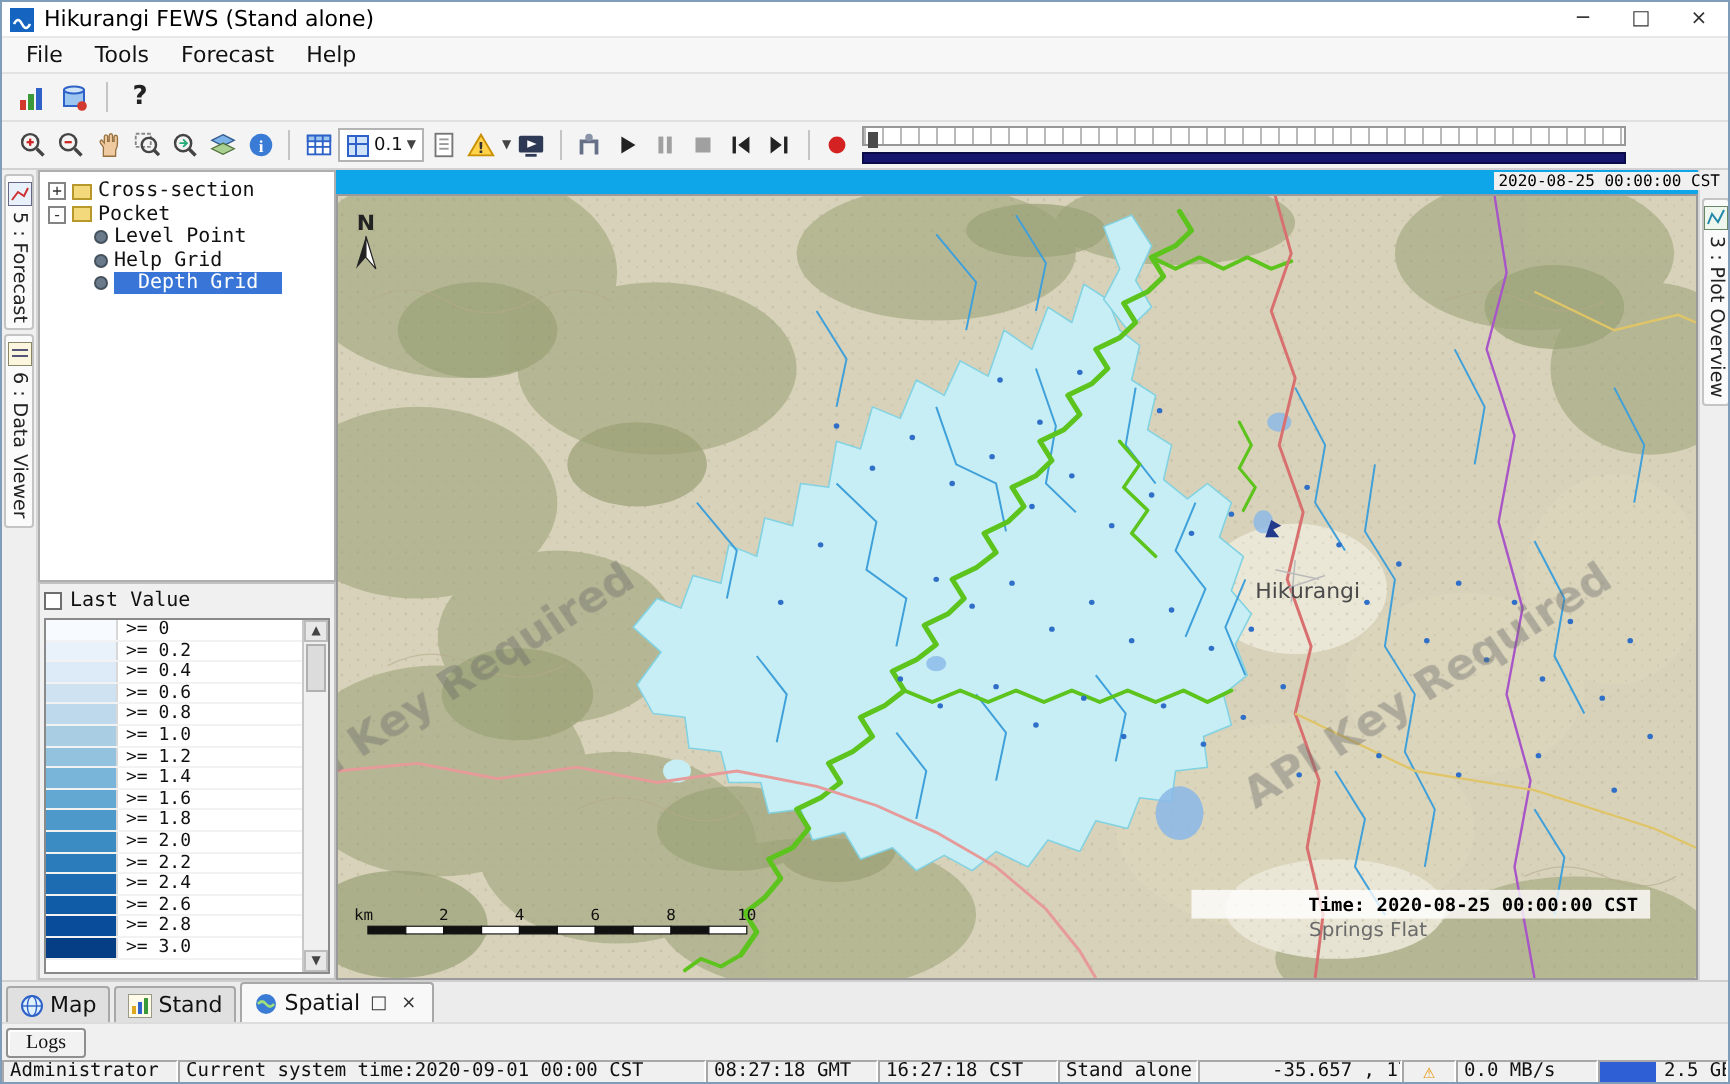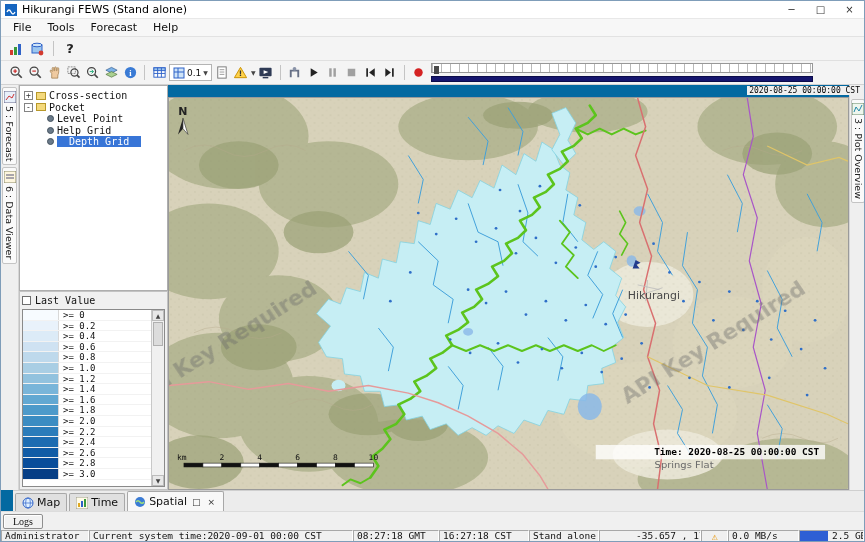--- a/index.html
+++ b/index.html
@@ -1,18 +1,18 @@
 <!DOCTYPE html>
 <html><head>
 <meta charset="utf-8">
 <style>
   * { box-sizing: border-box; margin: 0; padding: 0; }
   html,body { background:#9a9a9a; }
   body { font-family:"DejaVu Sans", sans-serif; }
-  .app { position:relative; width:865px; height:542px; background:#0369a1;
+  .app { position:relative; width:865px; height:542px; background:#0ea5e9;
          border:1px solid #7f9db9; overflow:hidden; font-size:11px; color:#111; }
 
   
   .titlebar{position:absolute;top:0;left:0;right:0;height:18px;background:#fff;
             display:flex;align-items:center;padding-left:4px;border-bottom:1px solid #e8e8e8;}
   .app-icon{width:12px;height:12px;margin-right:5px;flex:none;}
   .title-text{font-size:11px;color:#000;}
   .win-controls{margin-left:auto;display:flex;height:100%;}
   .win-btn{width:29px;display:flex;align-items:center;justify-content:center;font-size:10px;color:#333;}
 
@@ -76,21 +76,21 @@
   .scroll-btn{position:absolute;left:0;width:12px;height:11px;font-size:6px;display:flex;align-items:center;
               justify-content:center;background:#e8e8e8;border:1px solid #bcbcbc;color:#444;}
   .scroll-btn.up{top:0;} .scroll-btn.down{bottom:0;}
   .scroll-thumb{position:absolute;top:12px;left:1px;width:10px;height:24px;background:#dcdcdc;border:1px solid #b0b0b0;}
 
   
   .map{position:absolute;left:167px;top:96px;width:681px;height:393px;border:1px solid #9a9a9a;background:#d8d2ba;}
   .map svg{width:100%;height:100%;display:block;}
 
   
-  .bottom-tabs{position:absolute;top:489px;left:12px;right:0;height:21px;background:#ececec;
+  .bottom-tabs{position:absolute;top:489px;left:0;right:0;height:21px;background:#ececec;
                border-top:1px solid #cfcfcf;display:flex;align-items:flex-end;padding-left:2px;gap:2px;}
   .btab{display:flex;align-items:center;gap:3px;height:18px;padding:0 6px;border:1px solid #a8a8a8;
         border-bottom:none;background:#e0e0e0;font-size:11px;border-radius:2px 2px 0 0;}
   .btab.active{background:#f8f8f8;height:20px;}
   .mini{width:12px;height:12px;flex:none;}
   .tab-winbtn{font-size:9px;color:#333;padding:0 2px;}
 
   .logs-row{position:absolute;top:510px;left:0;right:0;height:19px;background:#f0f0f0;
             display:flex;align-items:center;padding-left:2px;border-top:1px solid #dcdcdc;font-family:Liberation Serif, serif;}
   .logs-btn{font-size:10px;padding:1px 9px;background:#f2f2f2;border:1px solid #8f8f8f;border-radius:2px;
@@ -646,21 +646,21 @@
         </svg>
       <span>Map</span>
     </div>
     <div class="btab">
       <svg class="mini" viewBox="0 0 12 12">
           <rect width="12" height="12" fill="#fffbe8" stroke="#998"></rect>
           <rect x="2" y="6" width="2" height="4" fill="#e0a820"></rect>
           <rect x="5" y="4" width="2" height="6" fill="#2f62c8"></rect>
           <rect x="8" y="2" width="2" height="8" fill="#3a9a3a"></rect>
         </svg>
-      <span>Time</span>
+      <span>Stand</span>
     </div>
     <div class="btab active">
       <svg class="mini" viewBox="0 0 12 12">
           <circle cx="6" cy="6" r="5" fill="#3a7bd5"></circle>
           <path d="M2,6 q2,-2.5 4,0 t4,0" stroke="#9fe07a" stroke-width="1.4" fill="none"></path>
         </svg>
       <span>Spatial</span>
       <span class="tab-winbtn">□</span>
       <span class="tab-winbtn">×</span>
     </div>

